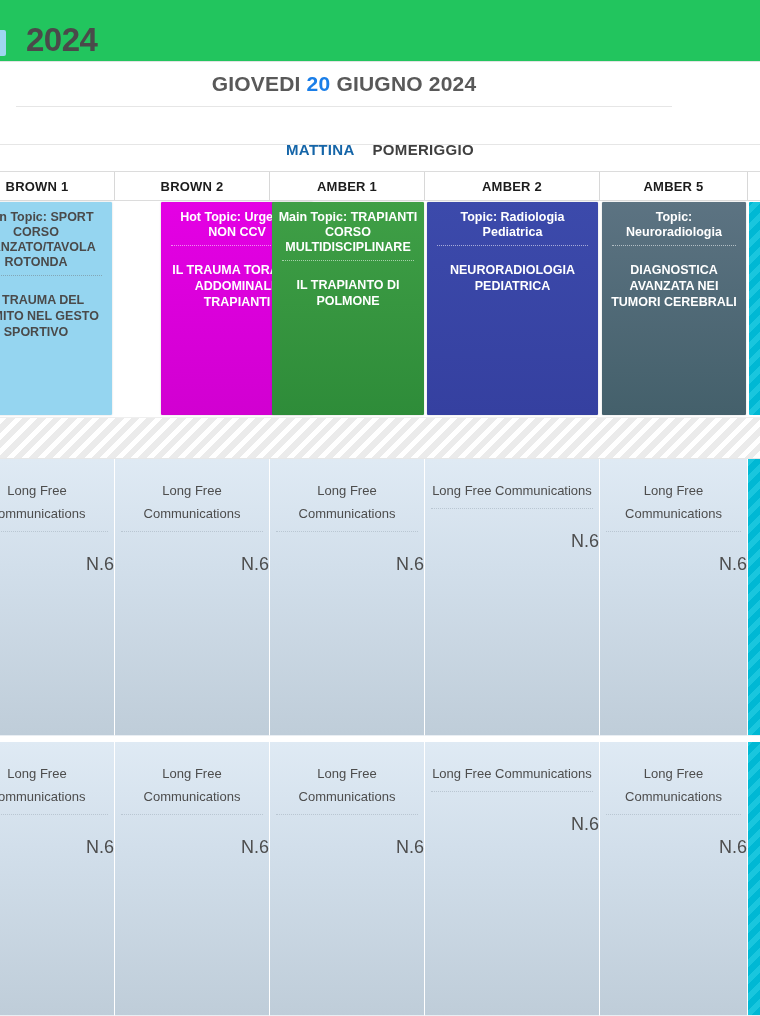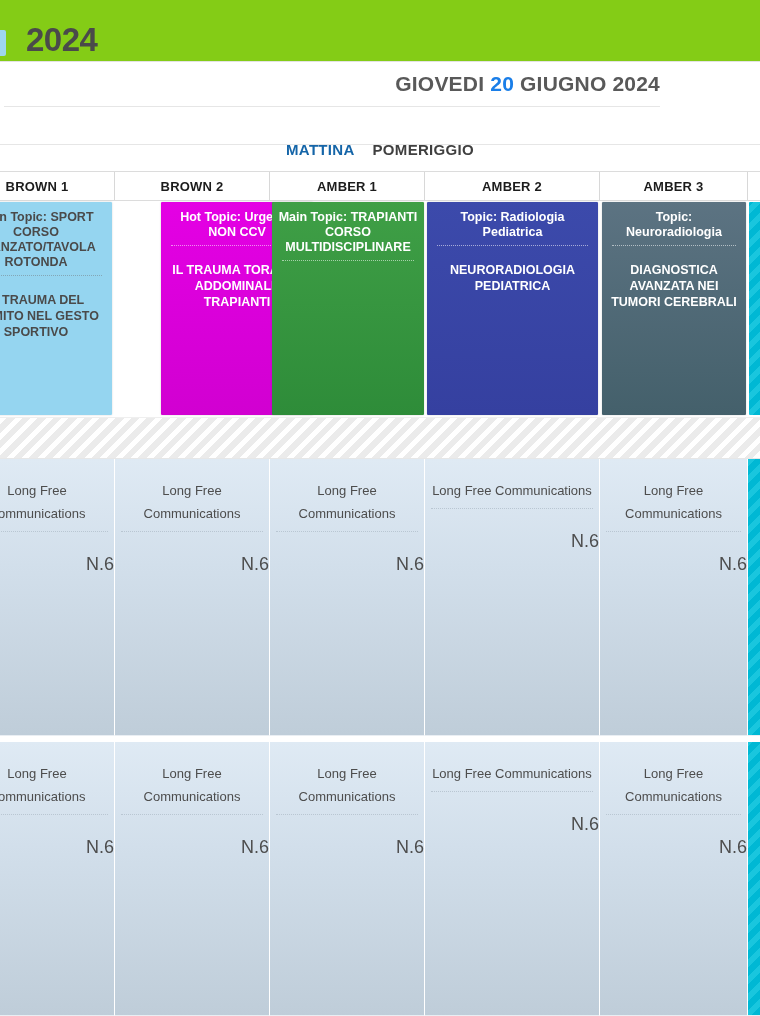--- a/index.html
+++ b/index.html
@@ -8,40 +8,40 @@
     background:#ffffff;
     font-family:"Liberation Sans", sans-serif;
     color:#3f3f3f;
     overflow:hidden;
     position:relative;
   }
 
   
   .top-banner{
     position:absolute;left:0;top:0;width:760px;height:62px;
-    background:#84cc16;
+    background:#22c55e;
     border-bottom:1px solid #e3e3e3;
     box-sizing:border-box;
   }
   .banner-accent{
     position:absolute;left:-14px;top:30px;width:20px;height:26px;
     background:#9ed6ef;border-radius:2px;
   }
   .banner-year{
     position:absolute;left:26px;top:20px;
     font-size:33px;font-weight:bold;color:#4a4a4a;
     letter-spacing:-.5px;line-height:40px;
   }
 
   
   .date-bar{
-    position:absolute;left:4px;top:62px;width:656px;height:45px;
+    position:absolute;left:16px;top:62px;width:656px;height:45px;
     border-bottom:1px solid #e6e6e6;
     box-sizing:border-box;
-    display:flex;align-items:center;justify-content:flex-end;
+    display:flex;align-items:center;justify-content:center;
   }
   .date-title{
     font-size:21px;font-weight:bold;color:#595959;letter-spacing:.2px;
     white-space:nowrap;
   }
   .date-title .daynum{color:#1a7ee8;}
 
   
   .tabs-bar{
     position:absolute;left:0;top:107px;width:760px;height:38px;
@@ -161,41 +161,42 @@
   <div class="tab inactive">POMERIGGIO</div>
 </div>
 
 <div class="grid">
 
   <div class="col-head-row">
     <div class="col-head" style="left:-40px;width:155px;">BROWN 1</div>
     <div class="col-head" style="left:115px;width:155px;">BROWN 2</div>
     <div class="col-head" style="left:270px;width:155px;">AMBER 1</div>
     <div class="col-head" style="left:425px;width:175px;">AMBER 2</div>
-    <div class="col-head" style="left:600px;width:148px;">AMBER 3</div>
+    <div class="col-head" style="left:600px;width:148px;">AMBER 5</div>
     <div class="col-head" style="left:748px;width:12px;border-right:none;"></div>
   </div>
 
   <div class="cards-band">
 
     <div class="card c-lightblue lightcard" style="left:-40px;width:152px;">
       <div class="topic">Main Topic: SPORT CORSO AVANZATO/TAVOLA ROTONDA</div>
       <div class="sep"></div>
       <div class="sess-title">IL TRAUMA DEL GOMITO NEL GESTO SPORTIVO</div>
     </div>
 
     <div class="card c-magenta" style="left:117px;width:152px;margin-left:44px;">
       <div class="topic">Hot Topic: Urgenze NON CCV</div>
       <div class="sep"></div>
       <div class="sess-title">IL TRAUMA TORACO-ADDOMINALE TRAPIANTI</div>
     </div>
 
     <div class="card c-green" style="left:272px;width:152px;">
       <div class="topic">Main Topic: TRAPIANTI CORSO MULTIDISCIPLINARE</div>
       <div class="sep"></div>
+      <div class="sess-title">IL TRAPIANTO DI POLMONE</div>
     </div>
 
     <div class="card c-blue" style="left:427px;width:171px;">
       <div class="topic">Topic: Radiologia Pediatrica</div>
       <div class="sep"></div>
       <div class="sess-title">NEURORADIOLOGIA PEDIATRICA</div>
     </div>
 
     <div class="card c-slate" style="left:602px;width:144px;">
       <div class="topic">Topic: Neuroradiologia</div>

